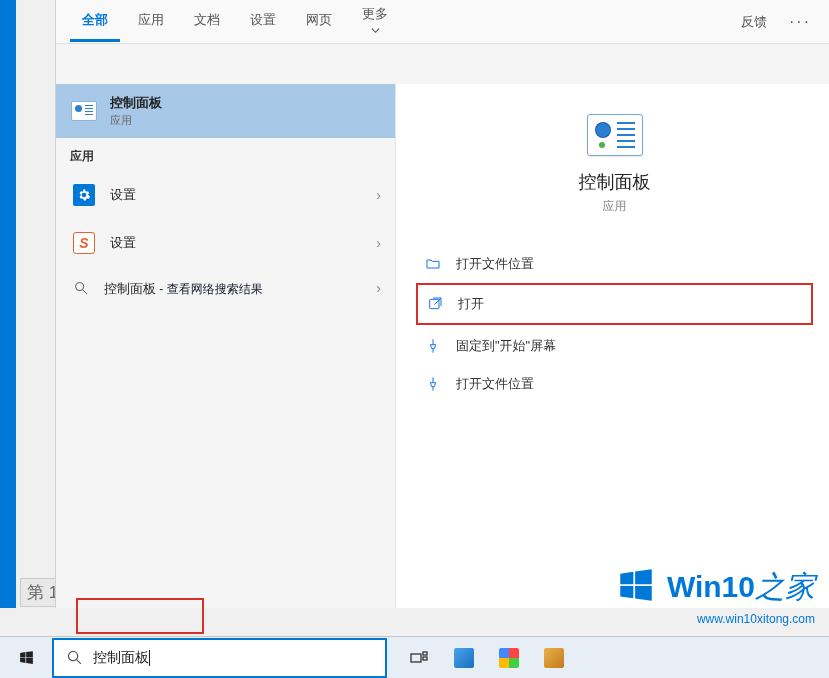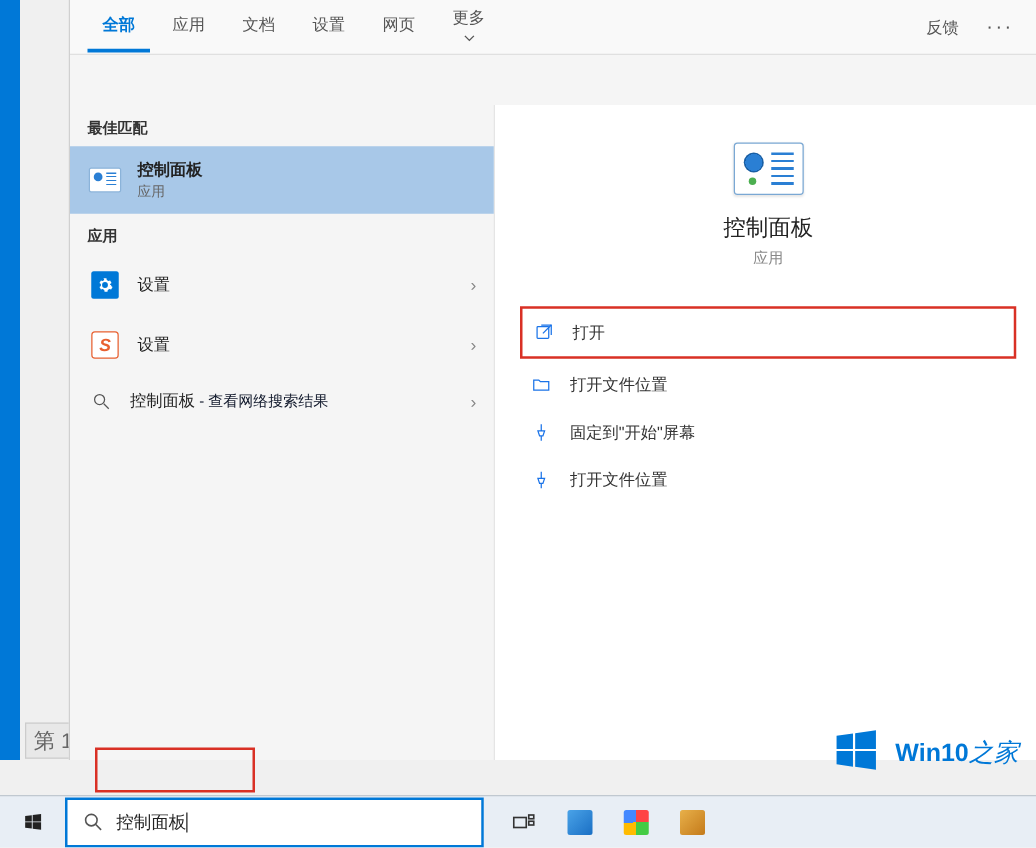--- a/index.html
+++ b/index.html
@@ -72,21 +72,21 @@
     @keyframes blink { 50% { opacity: 0; } }
     .search-annot { position: absolute; left: 76px; bottom: 44px; width: 128px; height: 36px; border: 2px solid #d93025; pointer-events: none; }
     
     .task-icons { display: flex; align-items: center; gap: 1px; margin-left: 10px; }
     .task-ico { width: 44px; height: 40px; display: flex; align-items: center; justify-content: center; cursor: pointer; }
     .blur { filter: blur(0.5px); }
     
     .watermark { position: absolute; right: 14px; bottom: 52px; text-align: right; color: #0078d7; pointer-events: none; }
     .wm-row { display: flex; align-items: center; gap: 10px; justify-content: flex-end; }
     .wm-logo svg { width: 42px; height: 42px; fill: #0078d7; }
-    .wm-text { font-size: 20px; font-weight: 300; font-style: italic; }
+    .wm-text { font-size: 30px; font-weight: 300; font-style: italic; }
     .wm-text b { font-weight: 700; font-style: normal; }
     .wm-url { font-size: 12px; color: #0078d7; margin-top: 2px; }
   </style>
 </head>
 <body>
 
 <div class="desktop-edge"></div>
 <div class="page-label">第 1</div>
 
 <div class="search-panel">
@@ -102,21 +102,20 @@
           <path d="M1 3 L5 7 L9 3" stroke="#555" fill="none" stroke-width="1.2"></path>
         </svg>
     </div>
     <div class="tabs-spacer"></div>
     <div class="feedback">反馈</div>
     <div class="more-dots">···</div>
   </div>
 
   <div class="body">
     <div class="left">
-      <div class="section-hdr">最佳匹配</div>
       <div class="result selected">
         <div class="result-icon">
             <div class="cp-icon-sm"></div>
           </div>
         <div class="result-text">
           <div class="result-title">控制面板</div>
           <div class="result-sub">应用</div>
         </div>
       </div>
 
@@ -159,37 +158,37 @@
 
     <div class="right">
       <div class="preview">
         <div class="cp-icon-lg">
             <div class="cp-dot"></div>
           </div>
         <div class="preview-title">控制面板</div>
         <div class="preview-sub">应用</div>
       </div>
       <div class="actions">
+        <div class="action">
+          <div class="action-icon">
+              <svg viewBox="0 0 24 24">
+                <path d="M3 6h6l2 2h10v10H3z"></path>
+              </svg>
+            </div>
+          <span>打开文件位置</span>
+        </div>
         <div class="action highlight">
           <div class="action-icon">
               <svg viewBox="0 0 24 24">
                 <rect x="4" y="5" width="14" height="14" rx="1"></rect>
                 <path d="M9 3h12v12"></path>
                 <path d="M21 3L11 13"></path>
               </svg>
             </div>
           <span>打开</span>
-        </div>
-        <div class="action">
-          <div class="action-icon">
-              <svg viewBox="0 0 24 24">
-                <path d="M3 6h6l2 2h10v10H3z"></path>
-              </svg>
-            </div>
-          <span>打开文件位置</span>
         </div>
         <div class="action">
           <div class="action-icon">
               <svg viewBox="0 0 24 24">
                 <path d="M12 2v8M8 10h8l-2 6h-4zM12 16v6"></path>
               </svg>
             </div>
           <span>固定到"开始"屏幕</span>
         </div>
         <div class="action">
@@ -240,13 +239,14 @@
   </div>
 </div>
 
 <div class="watermark">
   <div class="wm-row">
     <div class="wm-logo"><svg viewBox="0 0 24 24">
           <path d="M3 5.5L10.5 4.4v7.1H3zM11.5 4.3L21 3v8.5h-9.5zM3 12.5h7.5v7.1L3 18.5zM11.5 12.5H21V21l-9.5-1.3z"></path>
         </svg></div>
     <div class="wm-text"><b>Win10</b><span>之家</span></div>
   </div>
+  <div class="wm-url">www.win10xitong.com</div>
 </div>
 
 </body></html>

